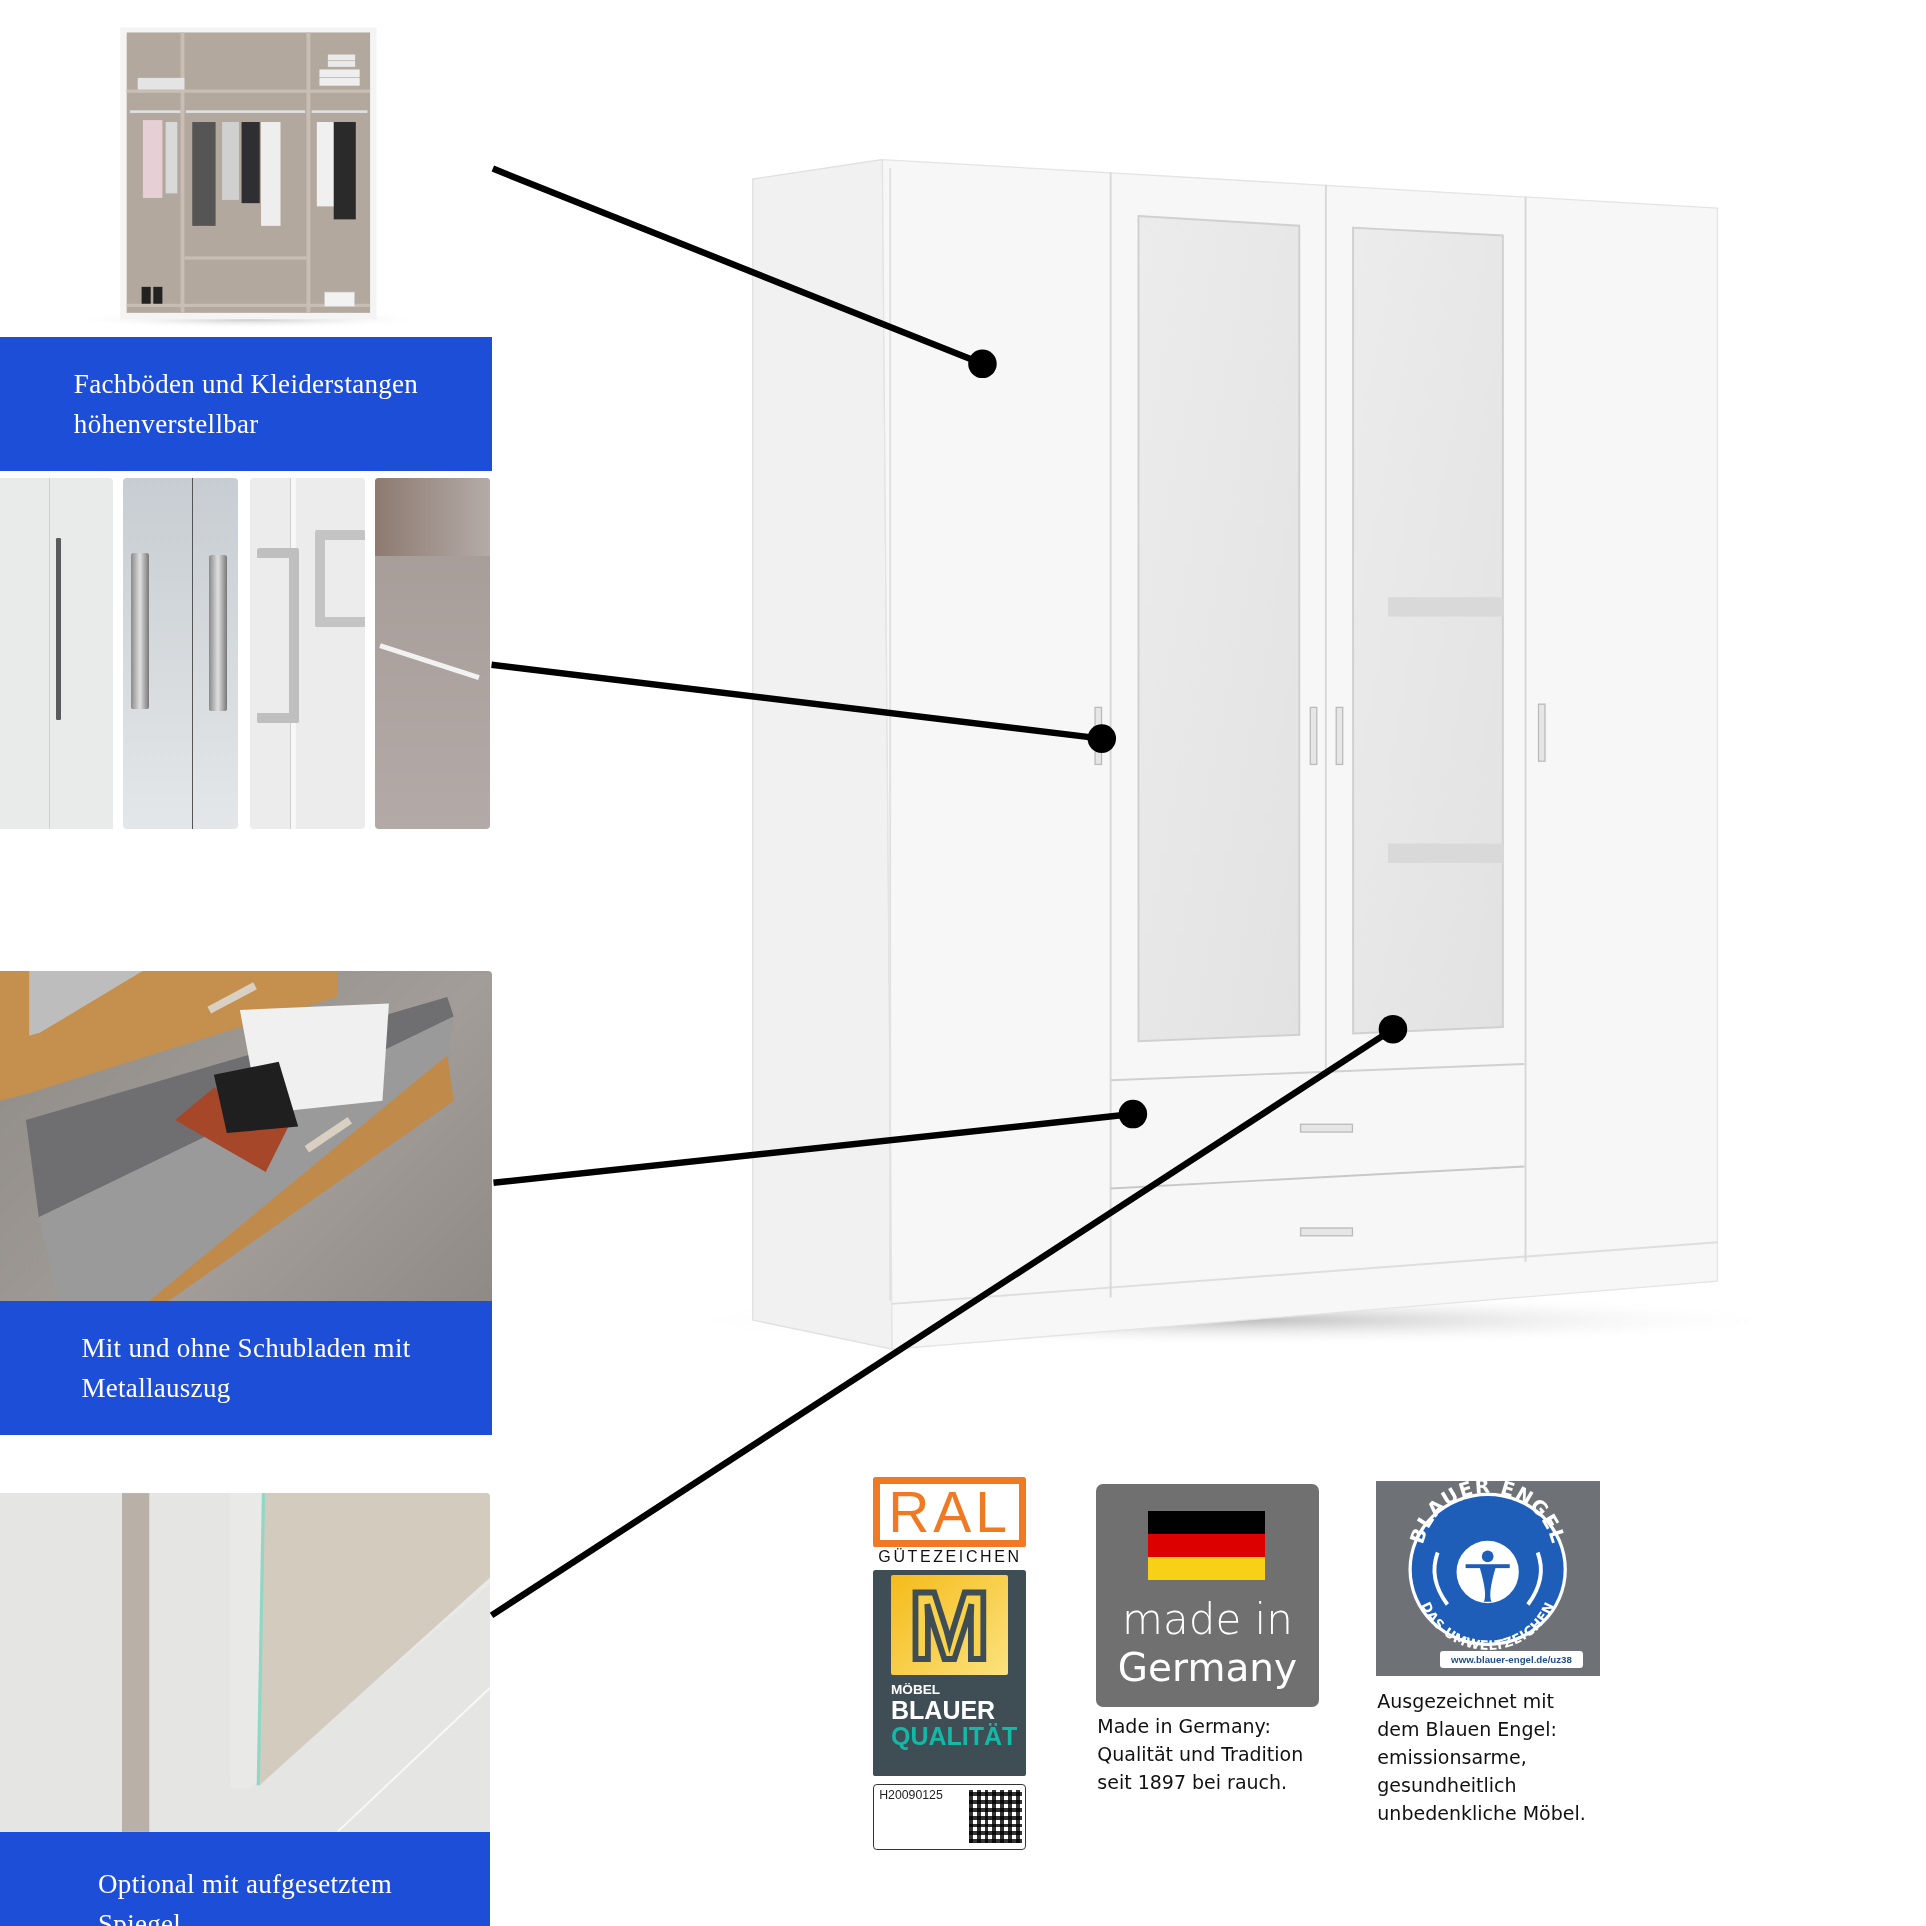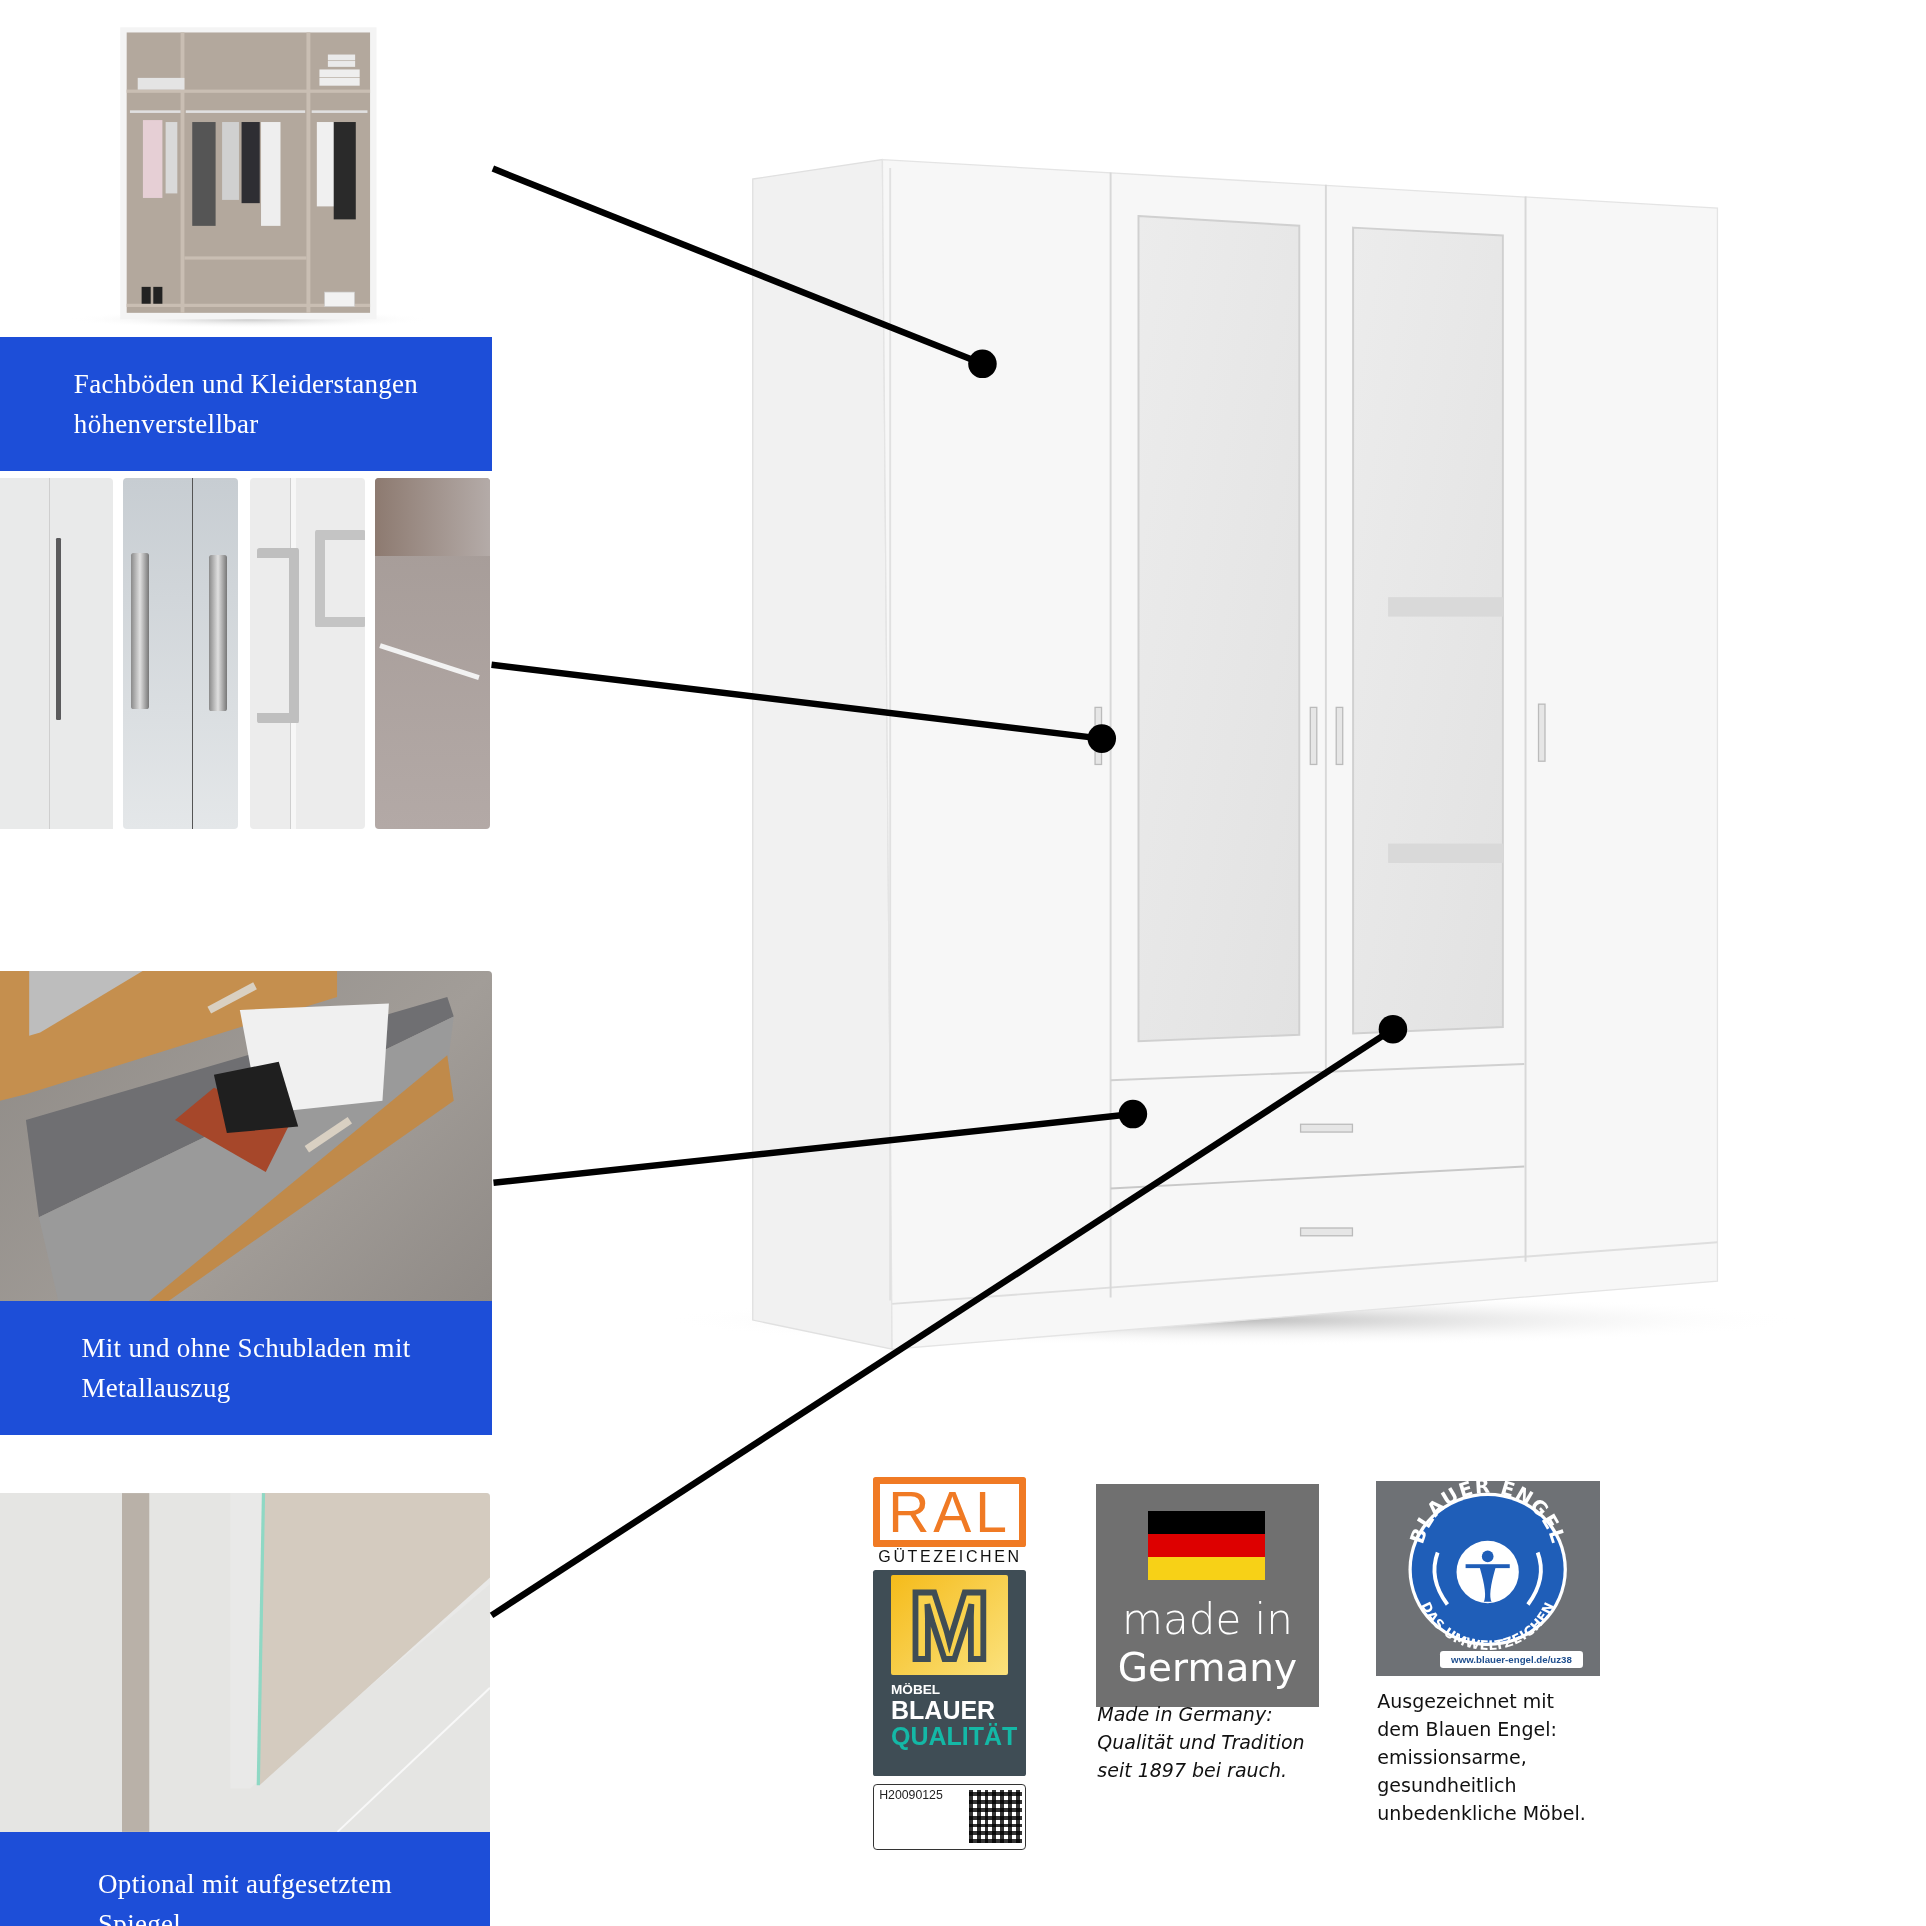--- a/index.html
+++ b/index.html
@@ -191,30 +191,30 @@
   </div>
   <div class="abs" style="left:0;top:307px;width:153px;height:66px;box-sizing:border-box;border:1.3px solid #333;border-radius:3.9px;background:#fff;">
     <span class="abs" style="left:5.2px;top:2.6px;font-family:'Liberation Sans',sans-serif;font-size:12.3px;color:#222;">H20090125</span>
     <div class="abs" style="left:95px;top:5.2px;width:53px;height:53px;background:
       repeating-linear-gradient(90deg,#333 0 3.9px,#fff 3.9px 7.8px),
       repeating-linear-gradient(0deg,#333 0 3.9px,#fff 3.9px 7.8px);background-blend-mode:multiply;"></div>
   </div>
 </div>
 
 <div class="abs" style="left:1096px;top:1484px;width:259px;height:311px;">
-  <div class="abs" style="left:0;top:0;width:223px;height:223px;background:#707070;">
+  <div class="abs" style="left:0;top:0;width:223px;height:223px;background:#707070;border-radius:7px;">
     <div class="abs" style="left:52px;top:27px;width:117px;height:70px;">
       <div style="height:23px;background:#000000;"></div>
       <div style="height:23px;background:#dd0000;"></div>
       <div style="height:23px;background:#f7d117;"></div>
     </div>
     <div class="abs" style="left:0;top:113px;width:223px;text-align:center;color:#fff;font-size:42px;font-weight:200;line-height:45px;font-family:'DejaVu Sans',sans-serif;">made in</div>
     <div class="abs" style="left:0;top:161px;width:223px;text-align:center;color:#fff;font-size:39px;line-height:45px;font-family:'DejaVu Sans',sans-serif;">Germany</div>
   </div>
-  <div class="badge-text" style="left:1.3px;top:216px;width:259px;font-style:italic;">Made in Germany:
+  <div class="badge-text" style="left:1.3px;top:228px;width:259px;">Made in Germany:
 Qualität und Tradition
 seit 1897 bei rauch.</div>
 </div>
 
 <div class="abs" style="left:1376px;top:1481px;width:259px;height:389px;">
   <div class="abs" style="left:0;top:0;width:224px;height:195px;background:#6e7175;">
     <svg class="abs" style="left:0;top:0;" width="224" height="195" viewBox="0 0 345 300">
       <defs>
         <path id="topArc" d="M 70 120 A 102 102 0 0 1 274 120"></path>
         <path id="botArc" d="M 62 150 A 110 110 0 0 0 282 150"></path>

